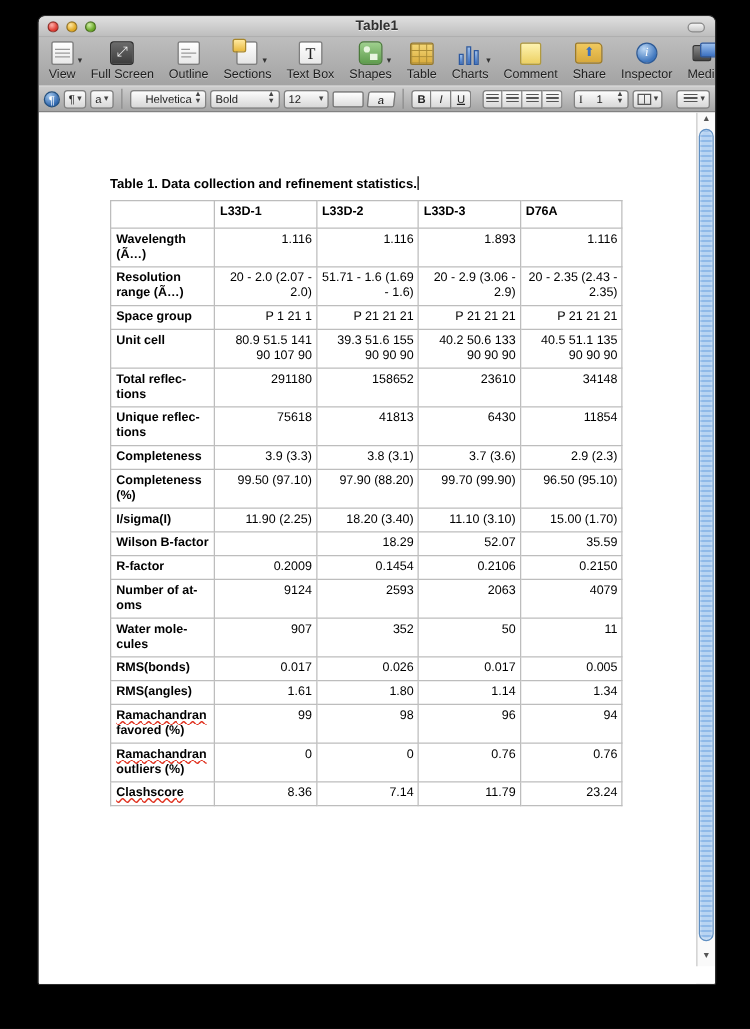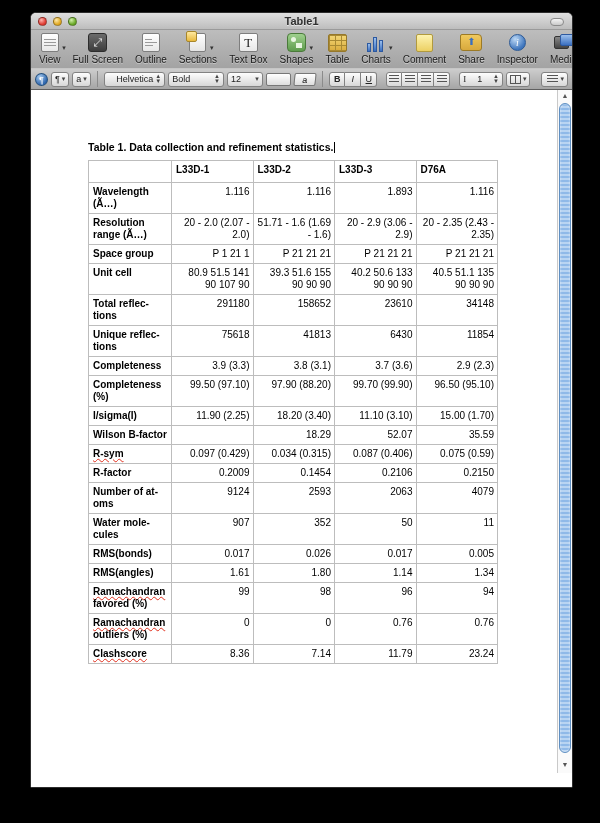--- a/index.html
+++ b/index.html
@@ -399,27 +399,20 @@
                 <td>15.00 (1.70)</td>
               </tr>
               <tr>
                 <th>Wilson B-factor</th>
                 <td></td>
                 <td>18.29</td>
                 <td>52.07</td>
                 <td>35.59</td>
               </tr>
               <tr>
-                <th><span class="misspell">R-sym</span></th>
-                <td>0.097 (0.429)</td>
-                <td>0.034 (0.315)</td>
-                <td>0.087 (0.406)</td>
-                <td>0.075 (0.59)</td>
-              </tr>
-              <tr>
                 <th>R-factor</th>
                 <td>0.2009</td>
                 <td>0.1454</td>
                 <td>0.2106</td>
                 <td>0.2150</td>
               </tr>
               <tr>
                 <th>Number of at­oms</th>
                 <td>9124</td>
                 <td>2593</td>

